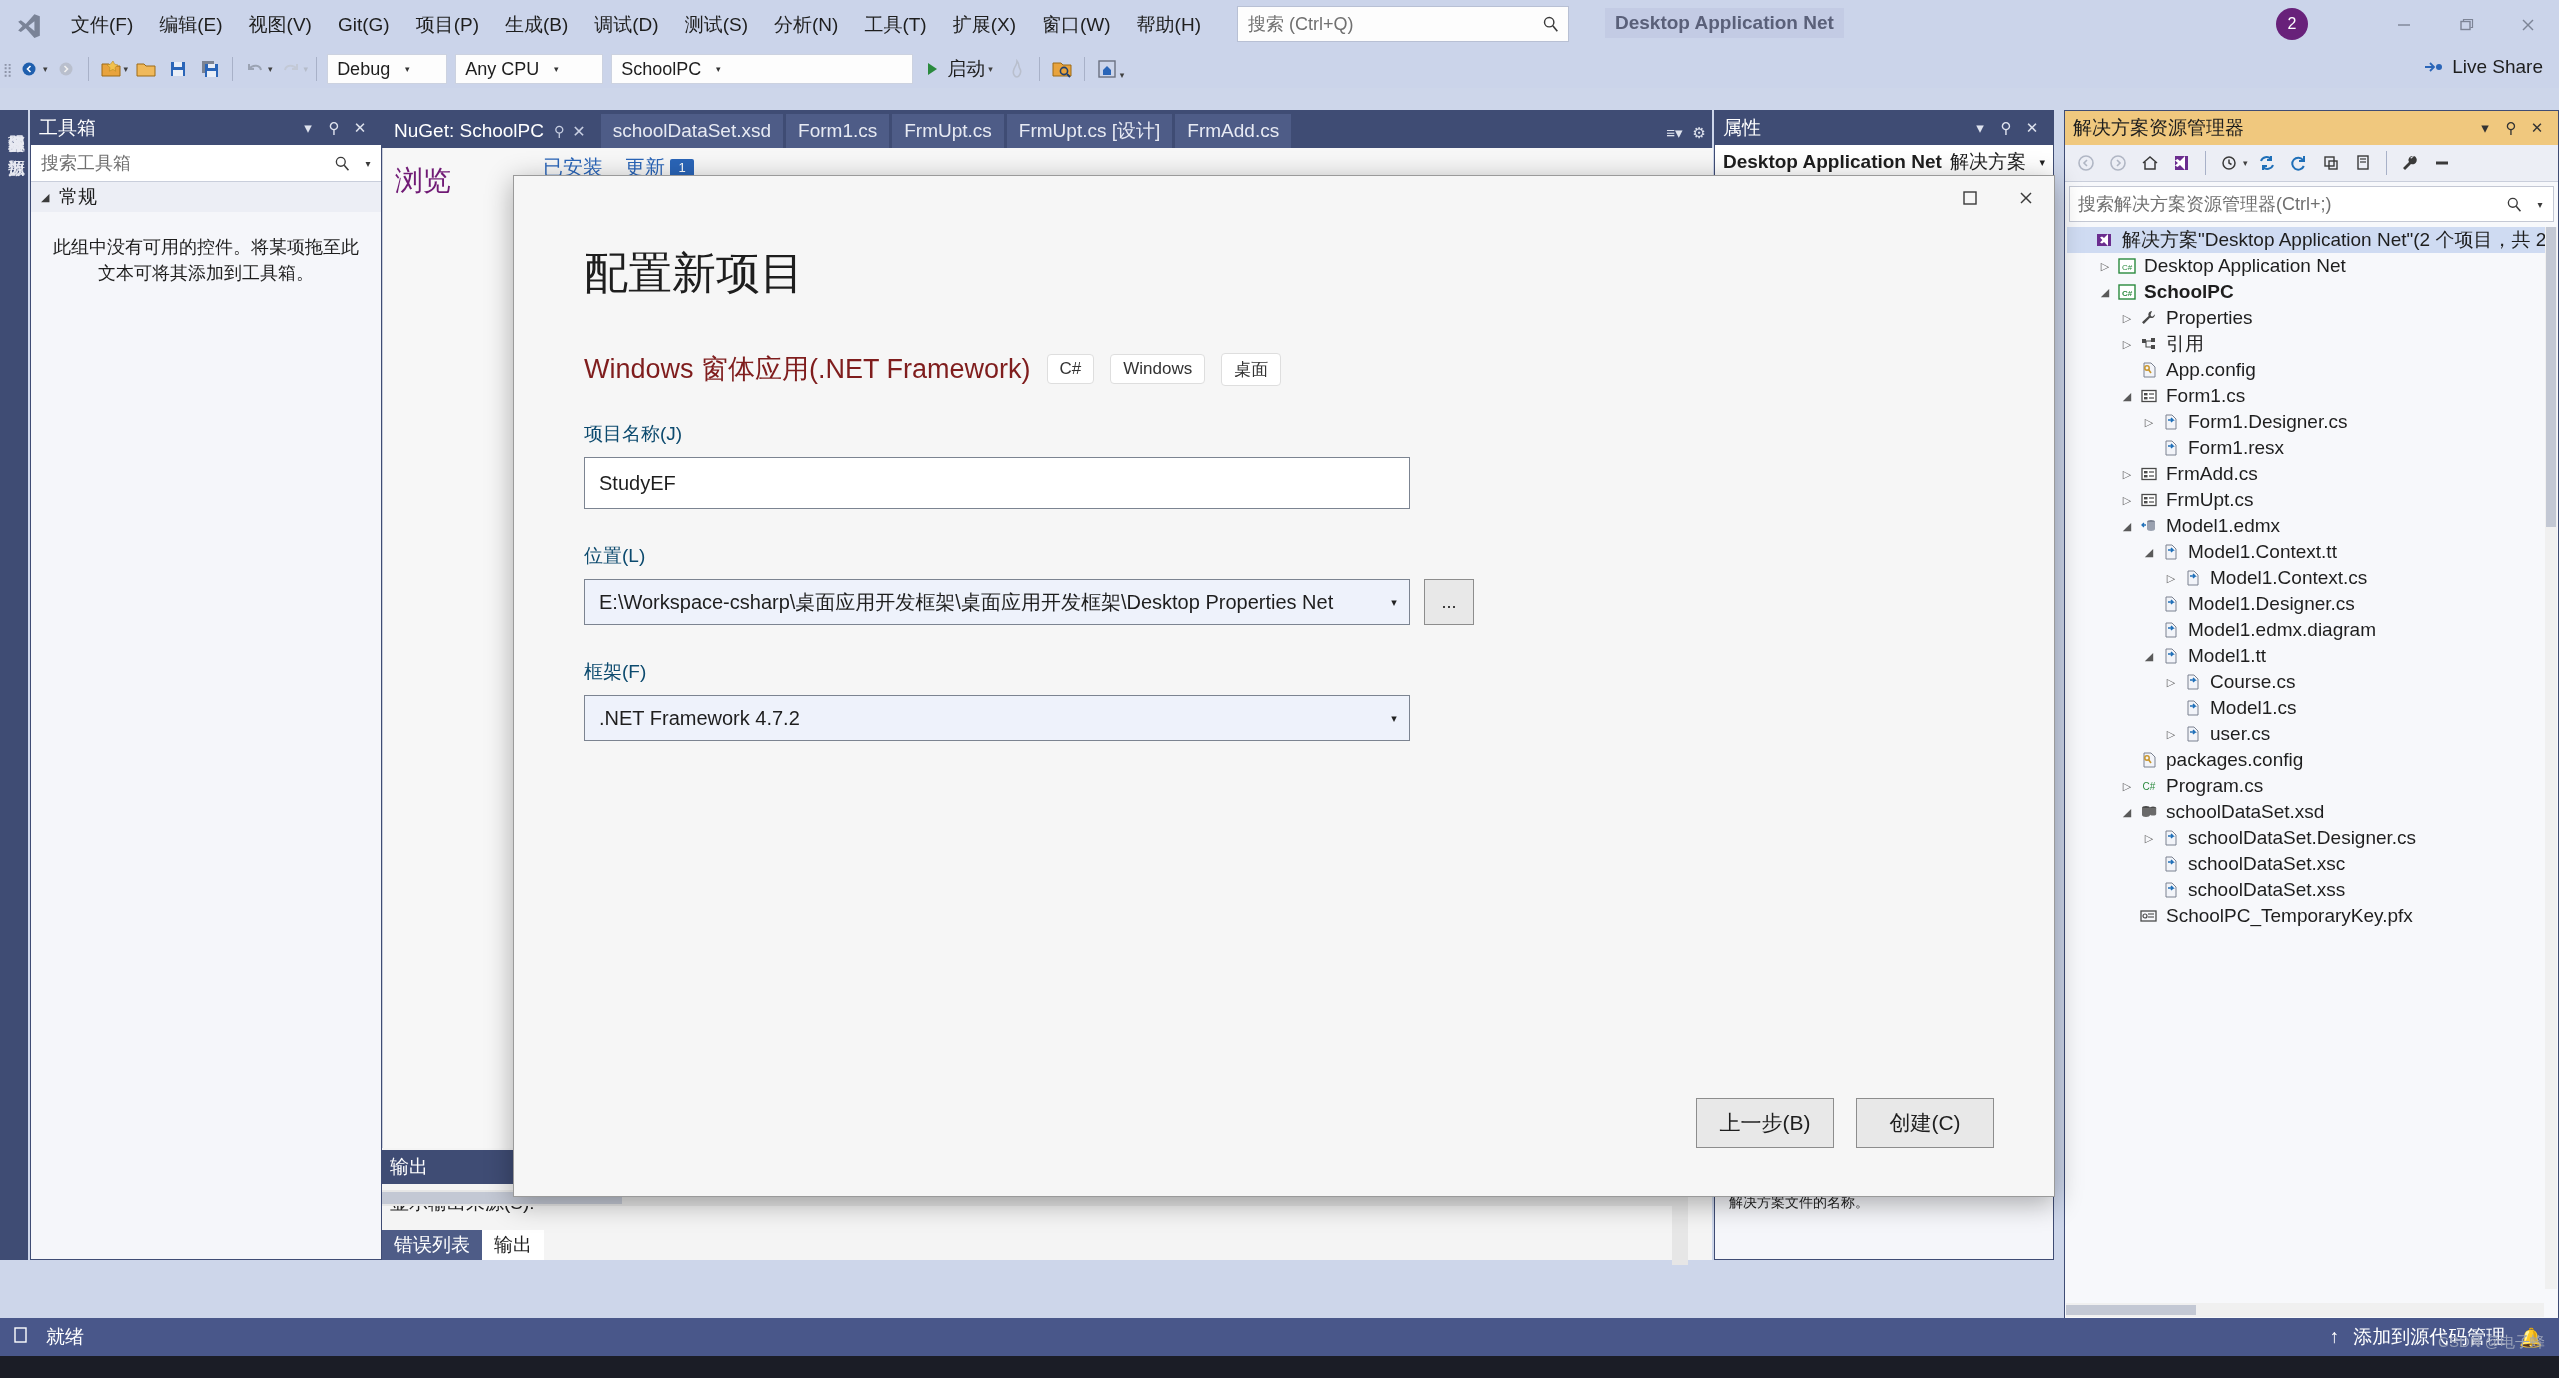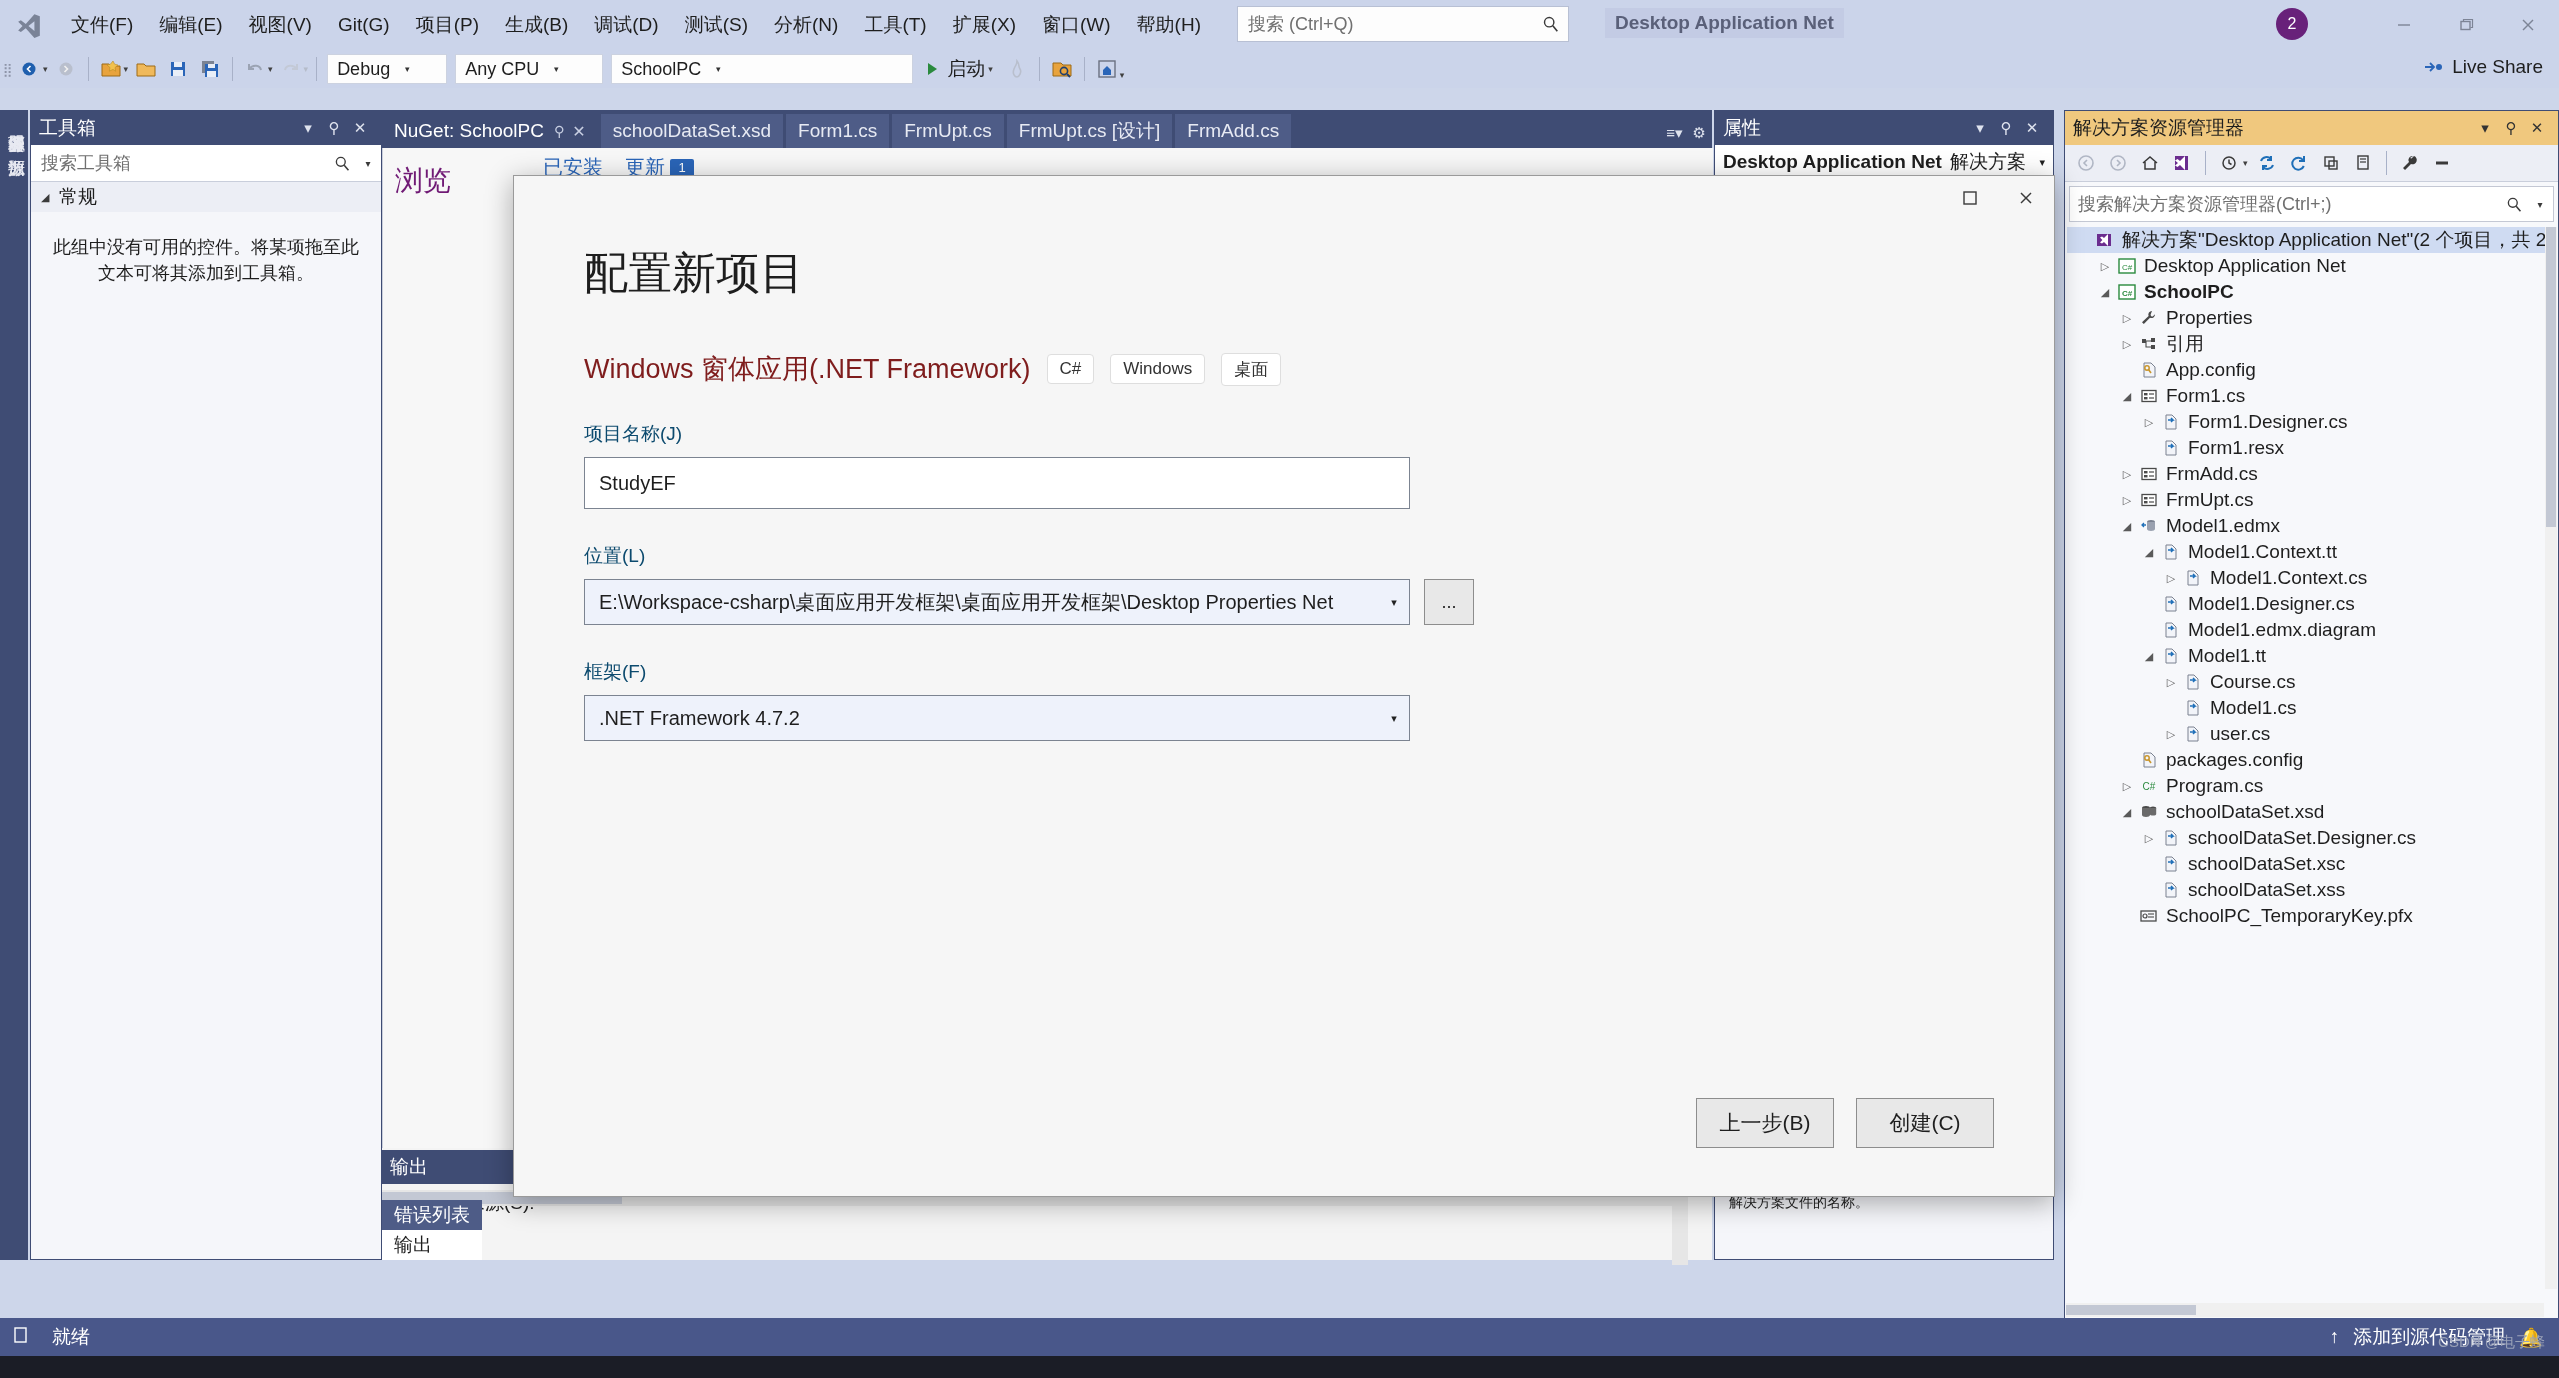--- a/index.html
+++ b/index.html
@@ -72,21 +72,21 @@
   .pkg-name{font-size:21px;font-weight:bold;color:#1e1e1e;}
   .pkg-desc{font-size:18px;color:#333;margin-top:4px;}
   .ng-foot{position:absolute;left:152px;top:790px;font-size:19px;color:#1e1e1e;}
   .ng-chk{position:absolute;left:152px;top:1010px;}
   .chk-row{display:flex;align-items:center;gap:10px;font-size:19px;}
   .chkbox{width:22px;height:22px;border:1px solid #767676;background:#fff;}
 
   .outpane{position:absolute;left:0;top:1040px;width:1330px;height:110px;background:#f4f4f4;}
   .out-head{height:34px;background:#3f4c74;display:flex;align-items:center;color:#fff;font-size:19px;padding:0 8px;}
   .out-src{height:38px;display:flex;align-items:center;font-size:19px;padding-left:8px;background:#f4f4f4;}
-  .err-tabs{position:absolute;left:382px;bottom:0;display:flex;flex-direction:column;}
+  .err-tabs{position:absolute;left:382px;bottom:0;display:flex;}
   .bt{height:30px;display:flex;align-items:center;padding:0 12px;font-size:19px;}
 
   
   .props{position:absolute;left:1714px;top:110px;width:340px;height:1150px;background:#f5f6fa;border:1px solid #3f4c74;box-sizing:border-box;}
   .prop-sel{height:34px;background:#fff;display:flex;align-items:center;padding:0 8px;font-size:19px;border-bottom:1px solid #c9cedb;}
   .prop-sel b{font-weight:bold;}
   .prop-tb{height:32px;background:#eceef5;border-bottom:1px solid #c9cedb;}
   .prop-desc{position:absolute;left:0;bottom:0;width:100%;height:110px;border-top:1px solid #c9cedb;background:#f5f6fa;box-sizing:border-box;padding:12px 14px;}
   .prop-desc .n{font-weight:bold;font-size:19px;}
   .prop-desc .d{font-size:14px;margin-top:6px;}
@@ -106,21 +106,21 @@
   .tnode.bold{font-weight:bold;}
   .tarrow{width:20px;text-align:center;color:#5a5a5a;font-size:11px;flex:none;}
   .ticon{width:24px;display:flex;align-items:center;justify-content:center;flex:none;margin-right:5px;}
   .scrollv{position:absolute;right:1px;top:116px;width:12px;bottom:30px;background:#f0f0f0;}
   .scrollv .thumb{position:absolute;left:1px;top:0;width:10px;height:300px;background:#c3c8d4;}
   .scrollh{position:absolute;left:1px;bottom:2px;right:14px;height:14px;background:#f0f0f0;}
   .scrollh .thumb{position:absolute;left:0;top:2px;width:130px;height:10px;background:#c3c8d4;}
 
   
   .status{position:absolute;left:0;bottom:22px;width:2559px;height:38px;background:#49578a;color:#fff;display:flex;align-items:center;font-size:19px;}
-  .status .left{display:flex;align-items:center;gap:22px;padding-left:12px;}
+  .status .left{display:flex;align-items:center;gap:16px;padding-left:12px;}
   .status .right{margin-left:auto;display:flex;align-items:center;gap:14px;padding-right:16px;}
   .taskbar{position:absolute;left:0;bottom:0;width:2559px;height:22px;background:#1b1d26;}
   .watermark{position:absolute;right:14px;bottom:26px;color:#9aa2b8;font-size:15px;}
   .dialog{position:absolute;left:513px;top:175px;width:1540px;height:1020px;background:#f6f6f6;border:1px solid #9a9a9a;box-shadow:0 6px 26px rgba(0,0,0,.32);}
   .dlg-bar{height:48px;display:flex;align-items:flex-start;justify-content:flex-end;}
   .dlg-btn{width:56px;height:44px;display:flex;align-items:center;justify-content:center;color:#3a3a3a;}
   .dlg-body{padding:0 70px;}
   .dlg-title{font-size:44px;color:#1e1e1e;margin-top:20px;}
   .dlg-sub{display:flex;align-items:center;gap:16px;margin-top:48px;}
   .dlg-sub .nm{font-size:27px;color:#7f1d1d;}

